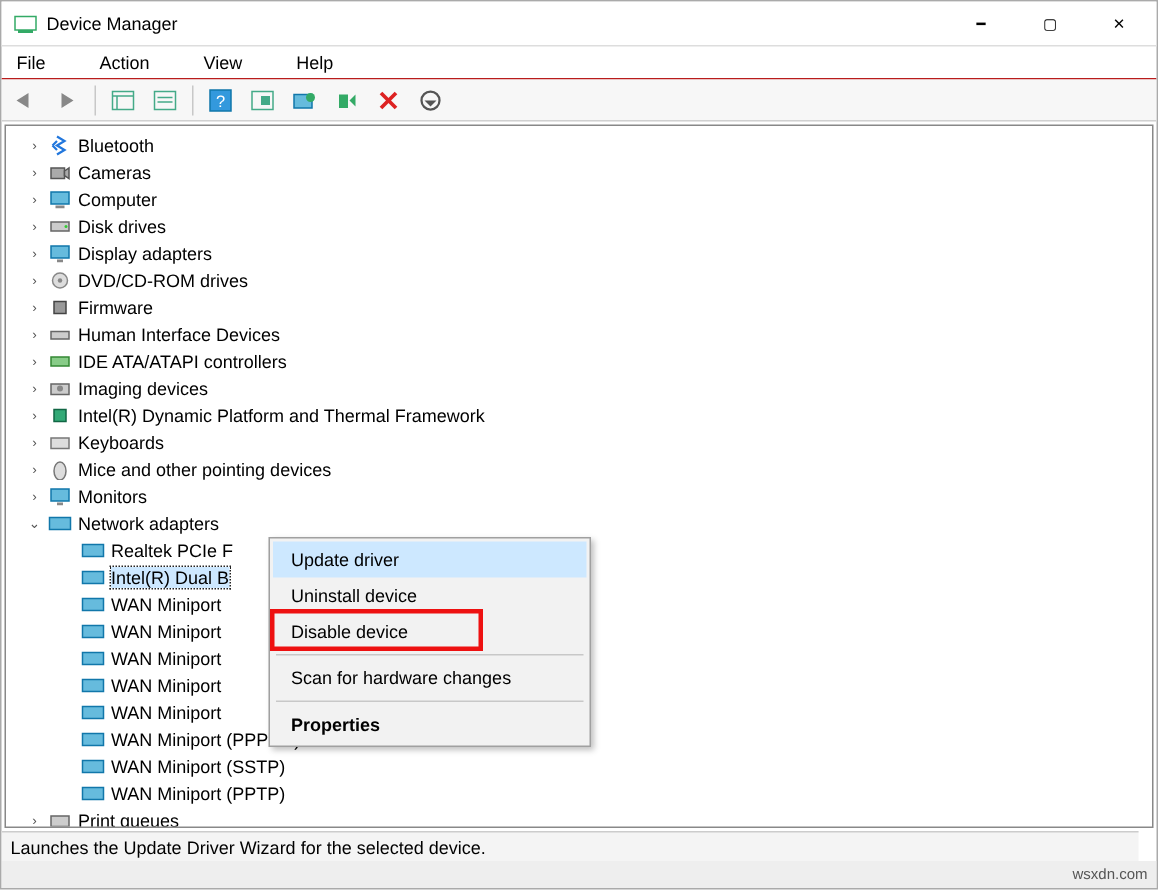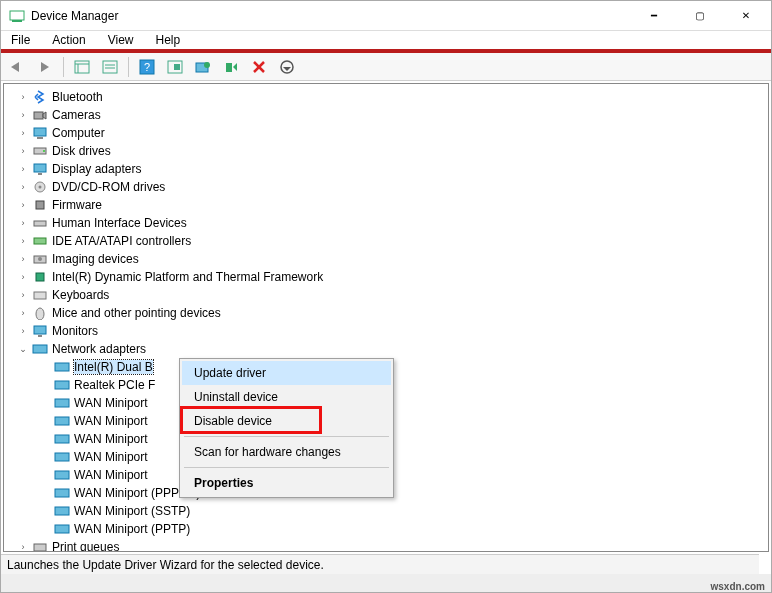--- a/index.html
+++ b/index.html
@@ -29,24 +29,24 @@
   .titlebar .title { flex: 0 0 auto; }
   .titlebar .spacer { flex: 1; }
   .winbtn {
     width: 46px; height: 30px;
     display: flex; align-items: center; justify-content: center;
     font-size: 10px;
   }
   .menubar {
     height: 22px;
     display: flex;
-    align-items: flex-end;
+    align-items: center;
     padding: 0 6px;
-    gap: 14px;
-    border-bottom: 4px solid #b91c1c;
+    gap: 28px;
+    border-bottom: 1px solid #b91c1c;
   }
   .menubar .menuitem { padding: 2px 4px; }
   .toolbar {
     height: 28px;
     display: flex;
     align-items: center;
     padding: 0 4px;
     gap: 4px;
     border-bottom: 1px solid #d0d0d0;
     background: #f7f7f7;
@@ -129,26 +129,25 @@
     padding: 0 6px;
     border-top: 1px solid #ccc;
     background: #f4f4f4;
   }
   .footer {
     position: absolute;
     left: 0; right: 0; bottom: 0;
     height: 18px;
     background: #eee;
     display: flex;
-    align-items: flex-end;
+    align-items: center;
     justify-content: flex-end;
     padding: 0 6px;
     font-size: 10px;
     color: #555;
-    font-weight: bold;
   }
   .thumbstrip {
     position: absolute;
     left: 100px; bottom: 2px;
     display: flex; gap: 4px;
   }
   .thumb {
     width: 64px; height: 12px;
     border: 1px solid #88a;
     background: linear-gradient(#e8f0f8,#d0e0f0);
@@ -390,35 +389,35 @@
   <div class="treerow">
     <span class="twisty">⌄</span>
     <span class="devicon">
         <svg width="16" height="12">
           <rect x="1" y="2" width="14" height="8" fill="#6bd" stroke="#17a"></rect>
         </svg>
       </span>
     <span class="label">Network adapters</span>
   </div>
   <div id="tree-children">
+      <div class="treerow child">
+    <span class="devicon">
+          <svg width="16" height="12">
+            <rect x="1" y="2" width="14" height="8" fill="#6bd" stroke="#17a"></rect>
+          </svg>
+        </span>
+    <span class="label">Realtek PCIe F</span>
+  </div>
       <div class="treerow child selected">
     <span class="devicon">
           <svg width="16" height="12">
             <rect x="1" y="2" width="14" height="8" fill="#6bd" stroke="#17a"></rect>
           </svg>
         </span>
     <span class="label">Intel(R) Dual B</span>
-  </div>
-      <div class="treerow child">
-    <span class="devicon">
-          <svg width="16" height="12">
-            <rect x="1" y="2" width="14" height="8" fill="#6bd" stroke="#17a"></rect>
-          </svg>
-        </span>
-    <span class="label">Realtek PCIe F</span>
   </div>
       <div class="treerow child">
     <span class="devicon">
           <svg width="16" height="12">
             <rect x="1" y="2" width="14" height="8" fill="#6bd" stroke="#17a"></rect>
           </svg>
         </span>
     <span class="label">WAN Miniport</span>
   </div>
       <div class="treerow child">

